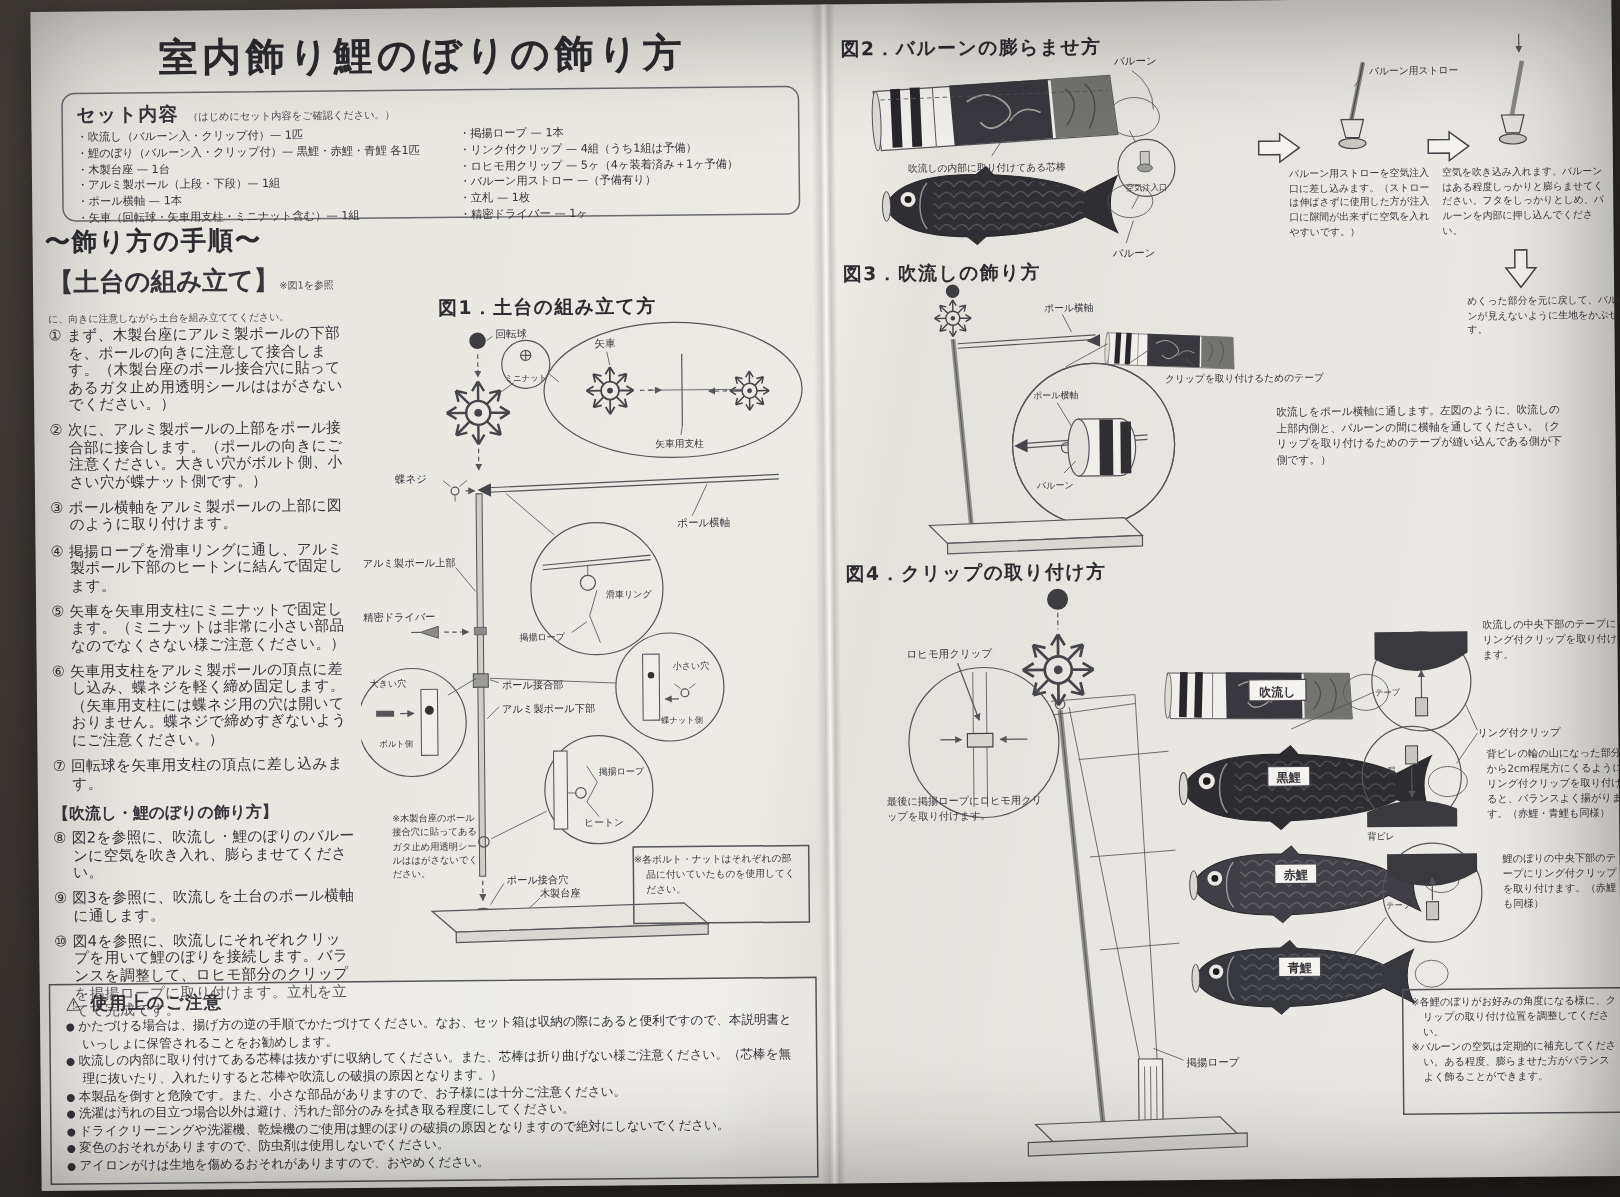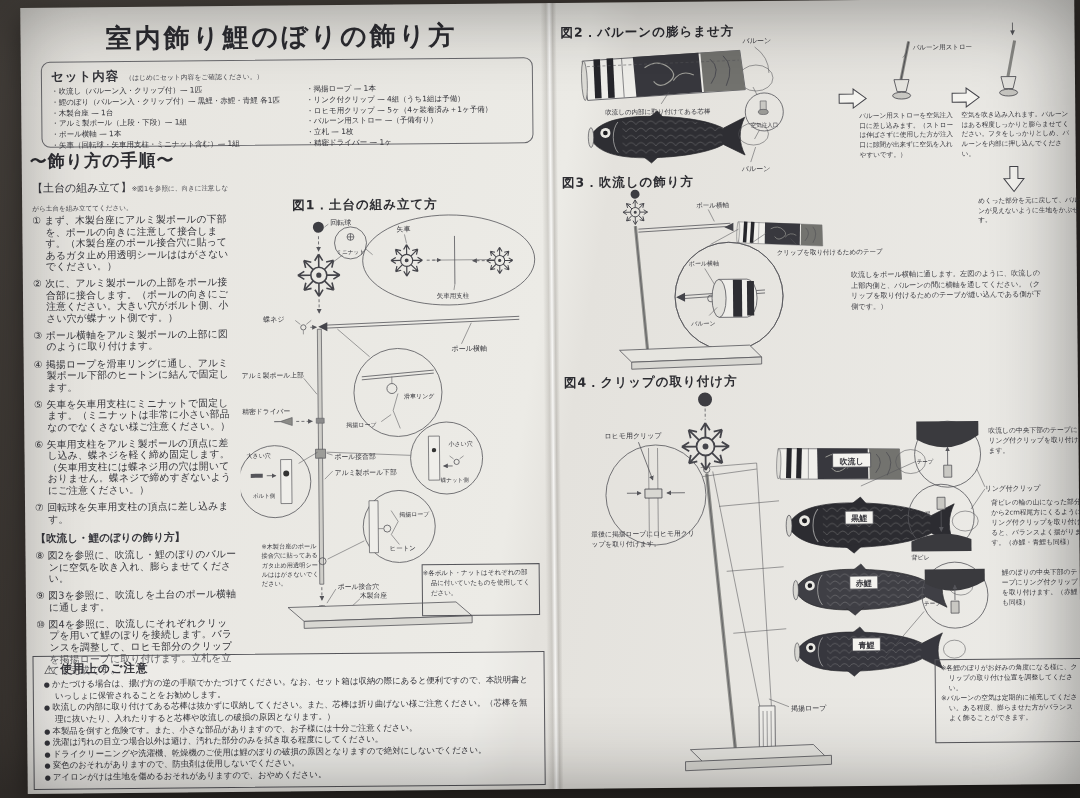--- a/index.html
+++ b/index.html
@@ -15,21 +15,21 @@
   .set-box{position:absolute;left:14px;top:52px;width:492px;height:86px;border:1.4px solid #6a6a6e;border-radius:9px;padding:3px 9px;box-sizing:border-box;}
   .set-head{margin-bottom:1px;}
   .set-h{font-size:12.5px;font-weight:bold;letter-spacing:1px;}
   .set-hn{font-size:6.8px;margin-left:6px;color:#4a4a50;}
   .set-cols{display:flex;gap:8px;}
   .set-col{list-style:none;margin:0;padding:0;font-size:7.5px;line-height:1.44;white-space:nowrap;}
   .set-col.c1{width:248px;}
   .set-col.c2{width:218px;}
   .proc-h{position:absolute;left:2px;top:140px;font-size:17px;font-weight:bold;letter-spacing:1px;margin:0;color:#2c2c31;}
   .steps{position:absolute;left:4px;top:167px;width:201px;}
-  .sec-hb{font-size:11px;font-weight:normal;}
+  .sec-hb{font-size:17px;font-weight:bold;}
   .sec-hn{font-size:6.6px;color:#4a4a50;}
   .sec-h2{font-size:10.6px;font-weight:bold;margin:7px 0 4px 0;}
   .step{font-size:9.8px;line-height:1.18;margin:0 0 5.5px 0;padding-left:13px;text-indent:-13px;letter-spacing:.2px;}
   .fig1{position:absolute;left:210px;top:190px;width:302px;height:450px;}
   .fig1 .fig-title{position:absolute;left:54px;top:0;}
   .fig-title{font-size:12.5px;font-weight:bold;letter-spacing:1px;color:#2c2c31;}
   .figsvg{position:absolute;left:0;top:0;}
   .ln{stroke:#55555a;stroke-width:.8;fill:none;}
   .thin{stroke-width:.55;}
   .dash{stroke-dasharray:3 2.2;}
@@ -422,21 +422,21 @@
             <text class="t8" x="304" y="278" text-anchor="middle">青鯉</text>
             <text class="t55" x="356" y="94">テープ</text>
             <text class="t55" x="352" y="146">2cm程</text>
             <text class="t6" x="350" y="190">背ビレ</text>
             <text class="t55" x="362" y="236">テープ</text>
             <text x="228" y="340">掲揚ロープ</text>
             <text class="t68" x="424" y="122">リング付クリップ</text>
           </g>
         </svg>
         <div class="fnote" style="left:30px;top:158px;width:110px;font-size:6.8px;">最後に掲揚ロープにロヒモ用クリップを取り付けます。</div>
-        <div class="fnote" style="left:428px;top:58px;width:92px;font-size:6.8px;">吹流しの中央下部のテープにリング付クリップを取り付けます。</div>
+        <div class="fnote" style="left:428px;top:44px;width:92px;font-size:6.8px;">吹流しの中央下部のテープにリング付クリップを取り付けます。</div>
         <div class="fnote" style="left:430px;top:130px;width:92px;font-size:6.8px;">背ビレの輪の山になった部分から2cm程尾方にくるようにリング付クリップを取り付けると、バランスよく揚がります。（赤鯉・青鯉も同様）</div>
         <div class="fnote" style="left:440px;top:200px;width:82px;font-size:6.8px;">鯉のぼりの中央下部のテープにリング付クリップを取り付けます。（赤鯉も同様）</div>
         <div class="fnote notebox" style="left:372px;top:290px;width:150px;height:84px;font-size:6.8px;">
           <div class="hang">※各鯉のぼりがお好みの角度になる様に、クリップの取り付け位置を調整してください。</div>
           <div class="hang">※バルーンの空気は定期的に補充してください。ある程度、膨らませた方がバランスよく飾ることができます。</div>
         </div>
       </div>
 
     </div>
   </div>

